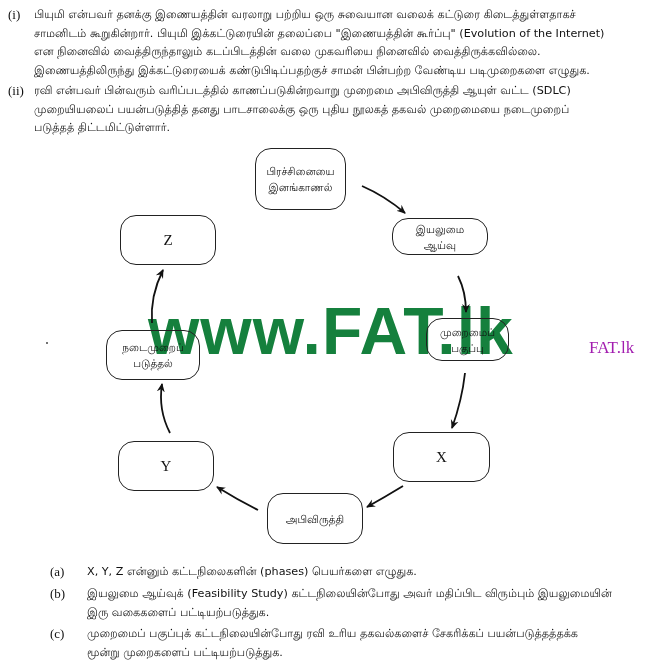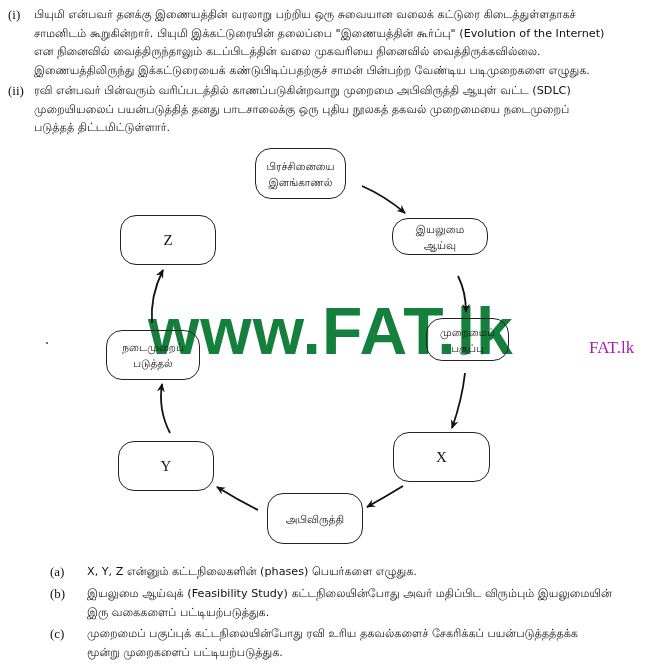--- a/index.html
+++ b/index.html
@@ -66,21 +66,21 @@
 
   <path d="M403,486 Q385,497 367,507" stroke="#111" stroke-width="1.8" fill="none" marker-end="url(#ah)"></path>
 
   <path d="M258,510 Q238,500 217,487" stroke="#111" stroke-width="1.8" fill="none" marker-end="url(#ah)"></path>
 
   <path d="M170,433 Q158,410 162,384" stroke="#111" stroke-width="1.8" fill="none" marker-end="url(#ah)"></path>
 
   <path d="M152,323 Q150,296 163,270" stroke="#111" stroke-width="1.8" fill="none" marker-end="url(#ah)"></path>
 </svg>
 
-<div class="node" style="left:255px; top:148px; width:91px; height:51px;">
+<div class="node" style="left:255px; top:148px; width:91px; height:62px;">
   <span>பிரச்சினையை</span>
   <span>இனங்காணல்</span>
 </div>
 
 <div class="node" style="left:392px; top:218px; width:96px; height:37px;">
   <span>இயலுமை</span>
   <span>ஆய்வு</span>
 </div>
 
 <div class="node" style="left:426px; top:318px; width:83px; height:43px;">

